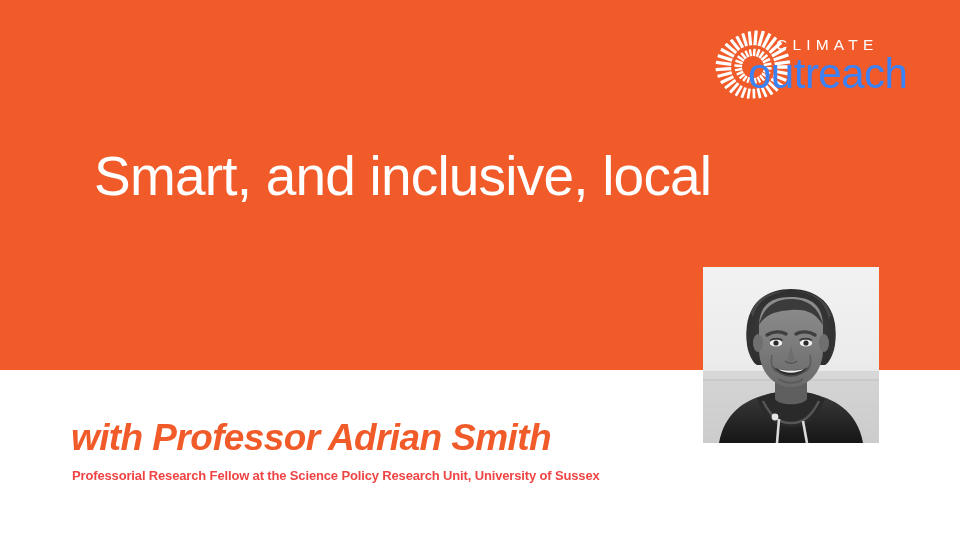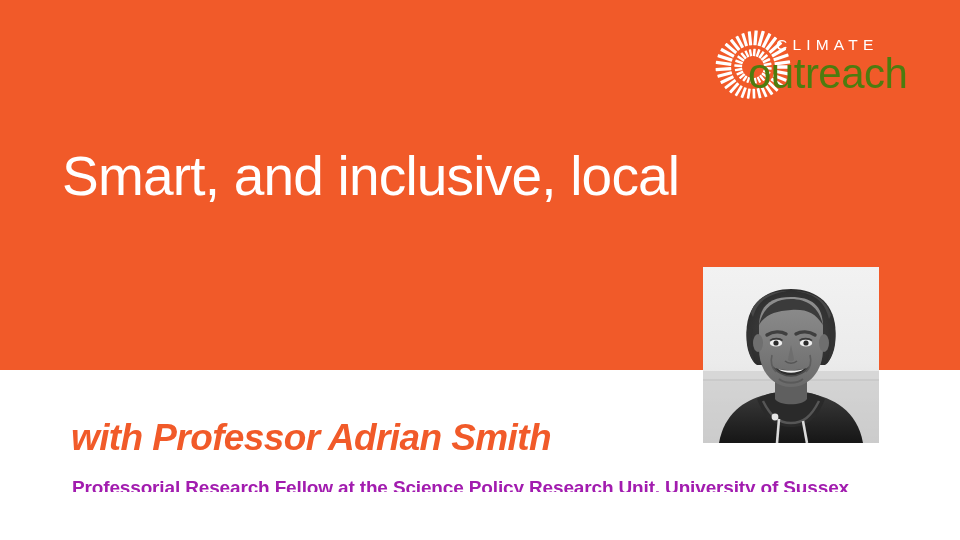--- a/index.html
+++ b/index.html
@@ -57,39 +57,39 @@
     font-weight: 400;
     line-height: 1;
     white-space: nowrap;
   }
   .logo-word-outreach {
     position: absolute;
     left: 34px;
     top: 27px;
     font-size: 42px;
     letter-spacing: -0.5px;
-    color: #4d7c0f;
+    color: #3b82f6;
     font-weight: 400;
     line-height: 1;
     white-space: nowrap;
   }
 
   
   .title {
     position: absolute;
     left: 62px;
     top: 140px;
     width: 640px;
     color: #ffffff;
     font-size: 55px;
     font-weight: 400;
     line-height: 73px;
     letter-spacing: -0.8px;
   }
-  .title-line { display: block; white-space: nowrap; }
+  .title-line { display: block; white-space: nowrap; margin-left: 32px; }
 
   
   .photo {
     position: absolute;
     left: 703px;
     top: 267px;
     width: 176px;
     height: 176px;
     overflow: hidden;
     background: #e9e9e9;
@@ -106,27 +106,26 @@
     font-weight: bold;
     line-height: 1.1;
     letter-spacing: -0.6px;
     white-space: nowrap;
     font-style: italic;
   }
   .speaker-role {
     position: absolute;
     left: 72px;
     top: 468px;
-    color: #a21caf;
-    font-size: 19px;
+    color: #ef4444;
+    font-size: 13px;
     font-weight: bold;
     line-height: 1.2;
     letter-spacing: -0.15px;
     white-space: nowrap;
-    margin-top: 9px;
   }
 </style>
 </head>
 <body>
 
 <div class="slide">
 
   <div class="band"></div>
 
   <div class="logo">

